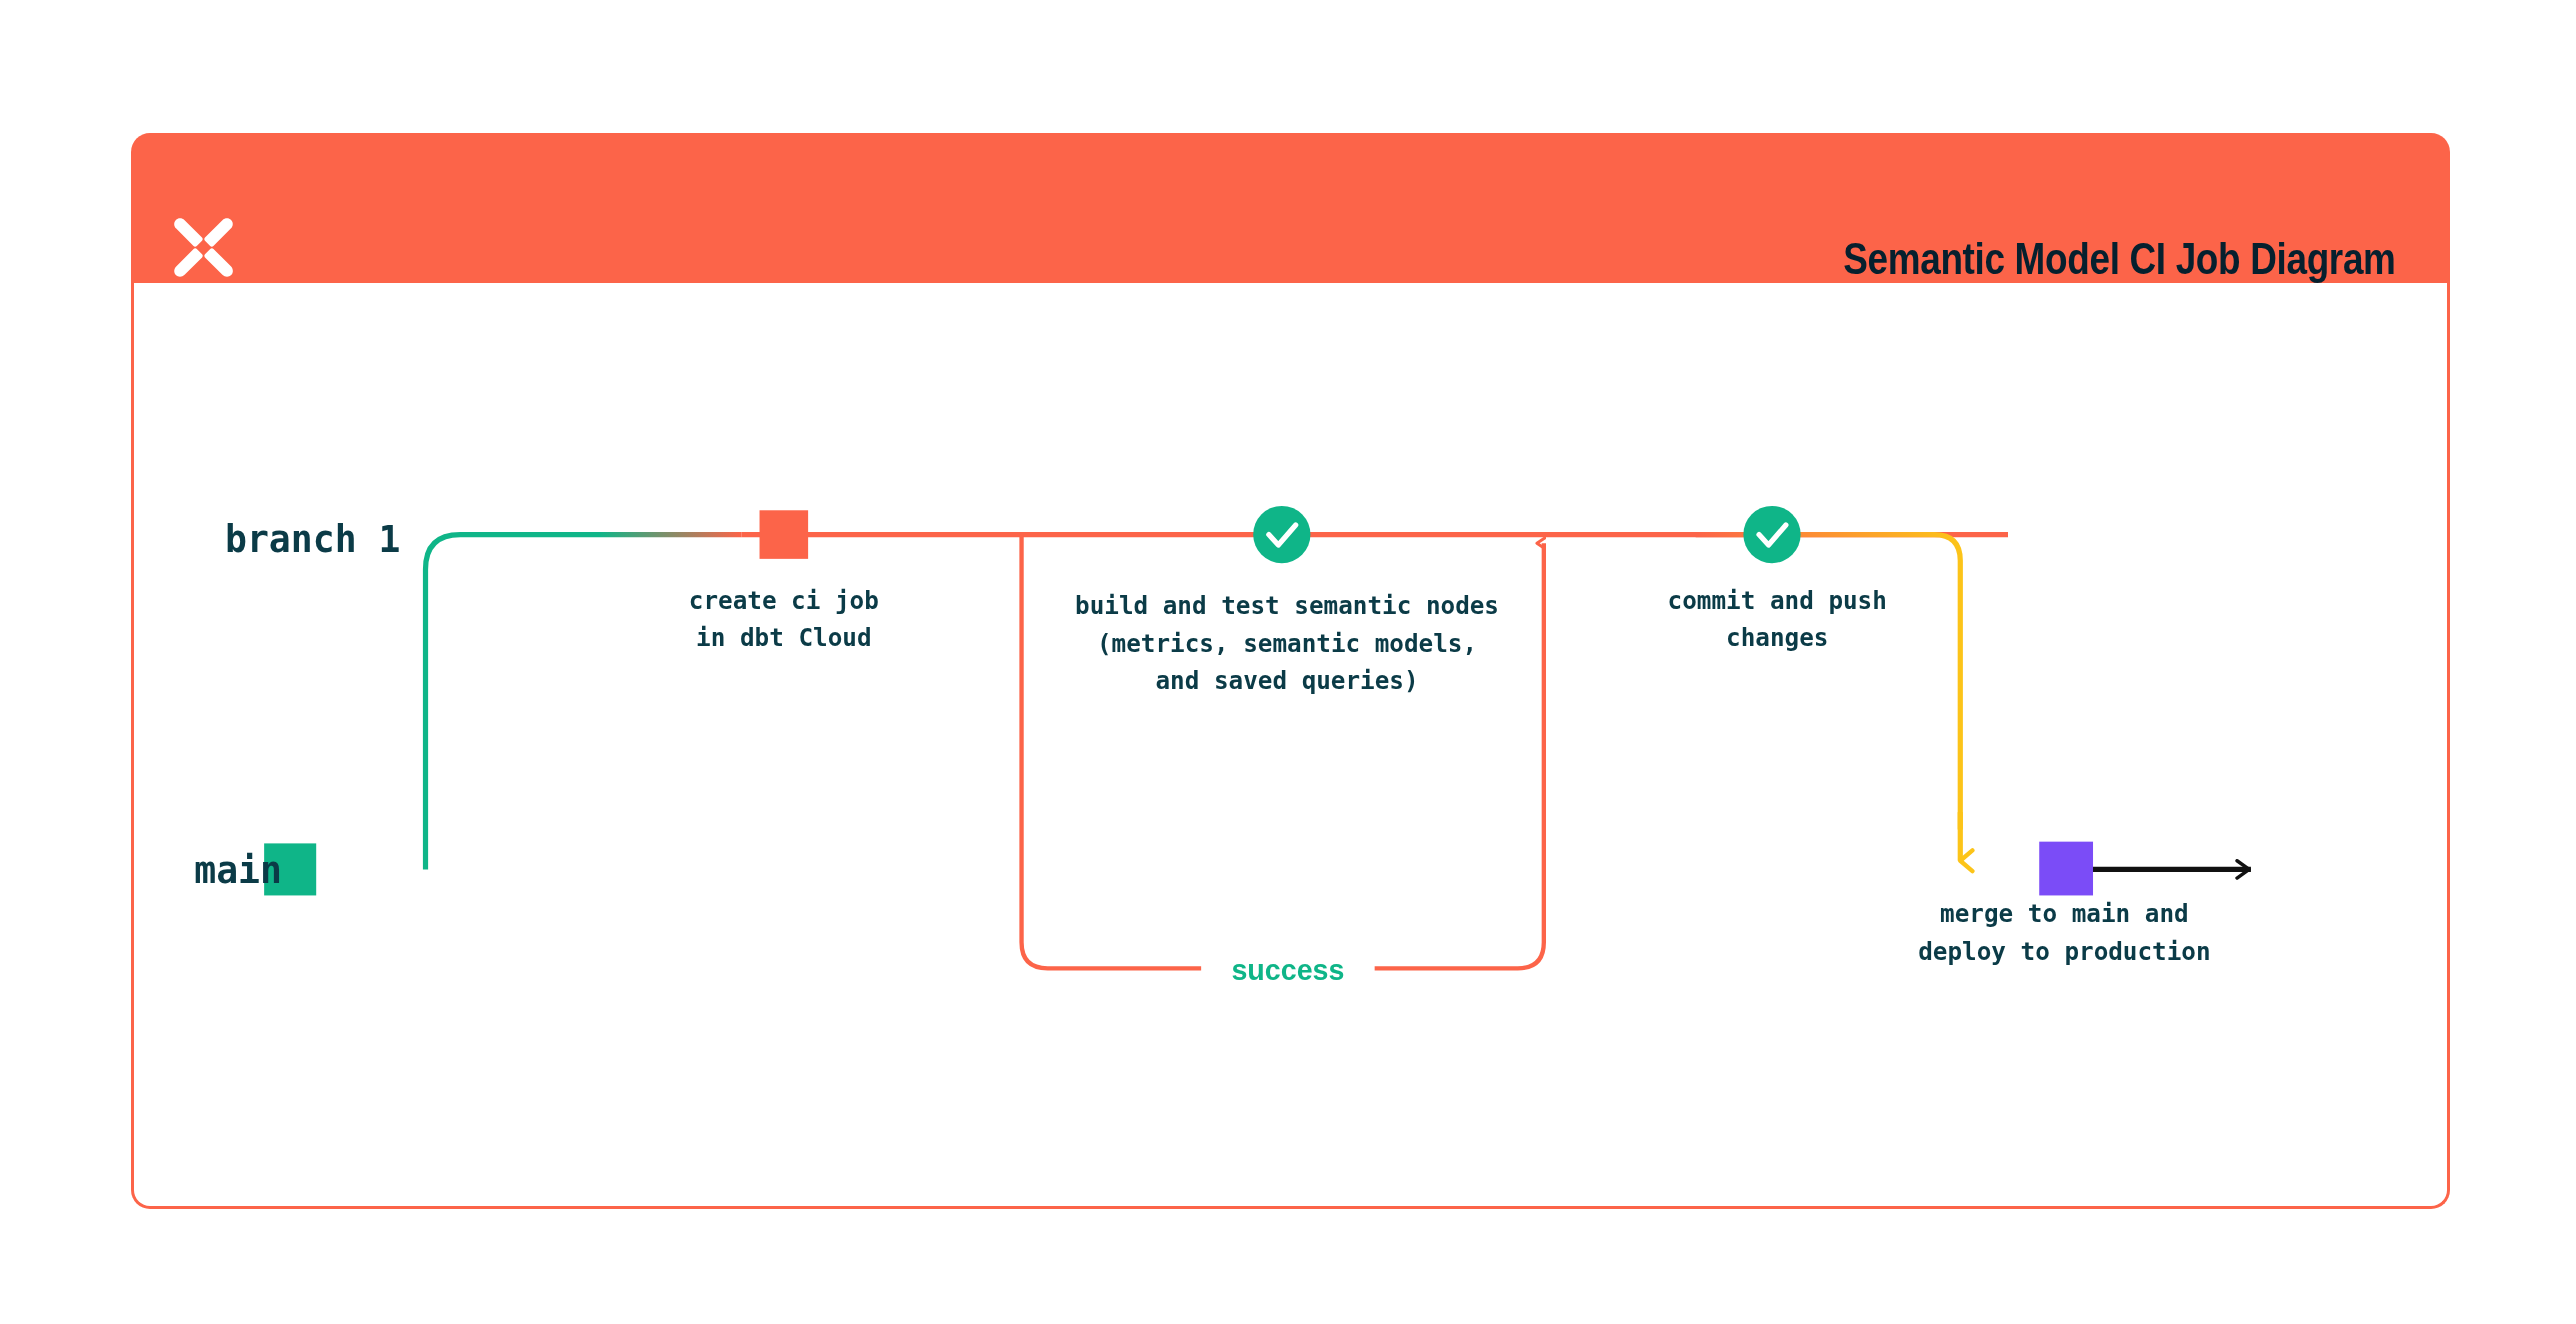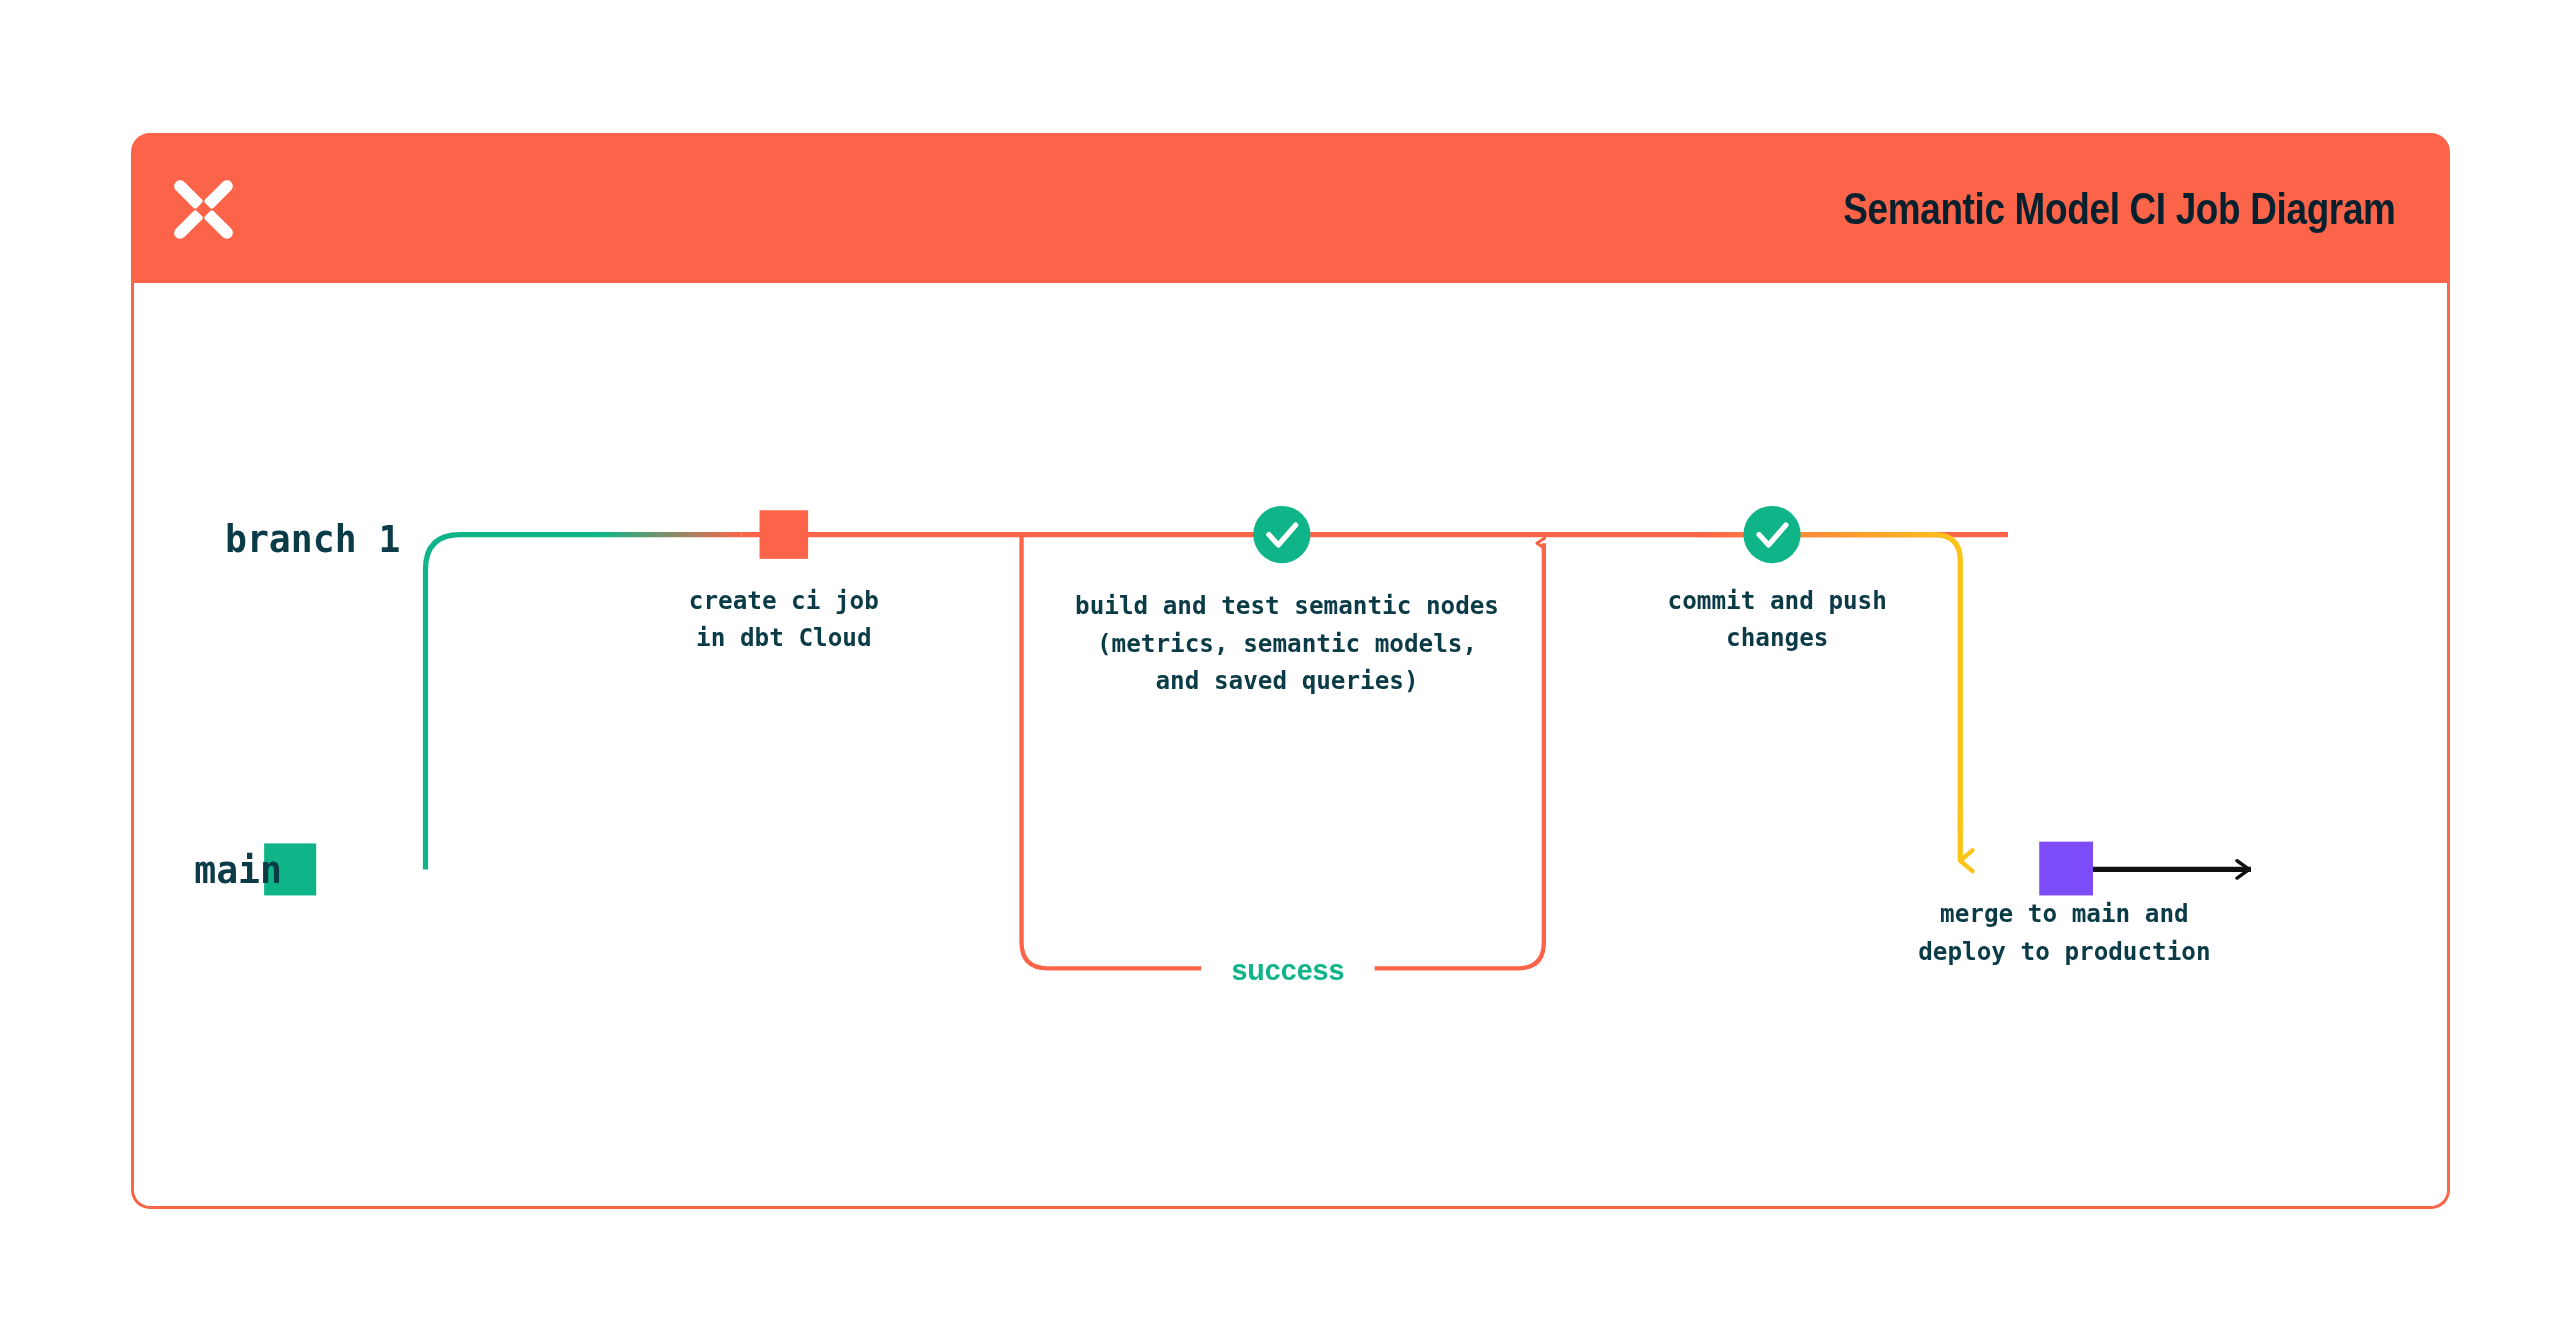--- a/index.html
+++ b/index.html
@@ -27,21 +27,21 @@
   .card-header {
     position: absolute;
     left: 0;
     top: 0;
     width: 100%;
     height: 152px;
     box-sizing: border-box;
     background: #FC6449;
     border-radius: 19px 19px 0 0;
     display: flex;
-    align-items: center;
+    align-items: flex-end;
     justify-content: space-between;
     padding: 0 54px 0 35px;
   }
 
   .logo {
     width: 75px;
     height: 75px;
     flex: 0 0 auto;
     display: block;
   }

